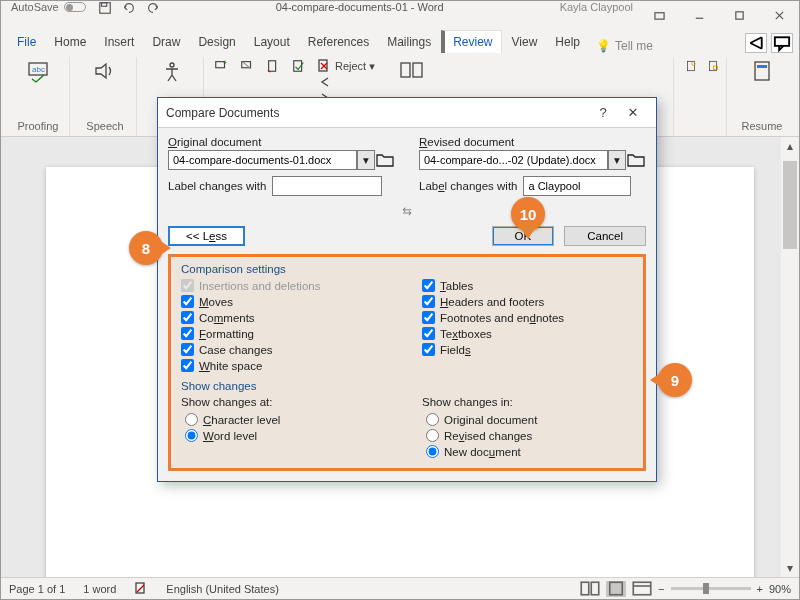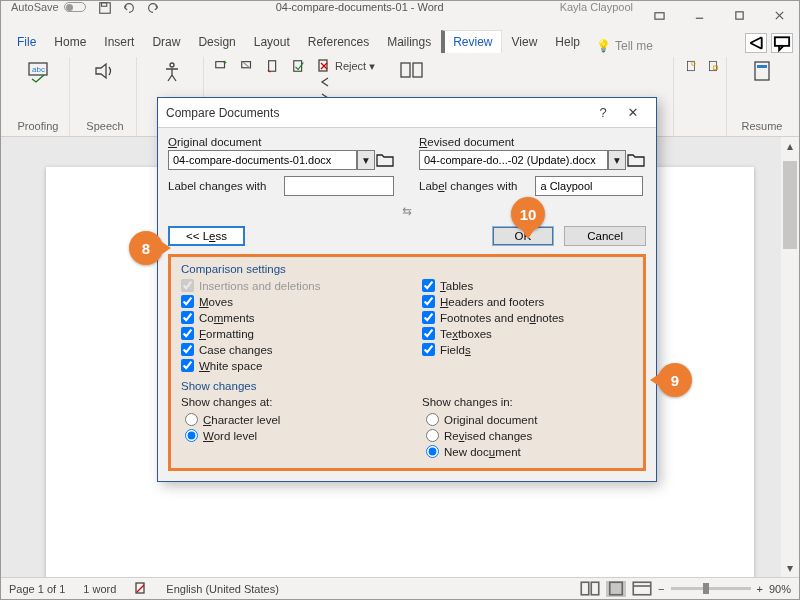--- a/index.html
+++ b/index.html
@@ -58,21 +58,21 @@
 .dtitle .help, .dtitle .close { width: 30px; text-align: center; font-size: 13px; color: #444; }
 .dbody { padding: 8px 10px 10px 10px; font-size: 11.5px; color: #222; }
 .tworow { display: flex; gap: 24px; }
 .col { flex: 1; }
 .ul { text-decoration: underline; }
 .lab { margin-bottom: 2px; display: block; }
 .combo { display: flex; align-items: center; }
 .combo input { flex: 1; border: 1px solid #7a7a7a; height: 20px; padding: 0 4px; font-size: 11px; background: #fff; }
 .combo .dd { width: 18px; height: 20px; border: 1px solid #7a7a7a; background: #e6e6e6; display: flex; align-items: center; justify-content: center; }
 .folder { width: 20px; height: 18px; }
-.row { display: flex; align-items: center; gap: 18px; margin-top: 6px; }
+.row { display: flex; align-items: center; gap: 6px; margin-top: 6px; }
 .row input[type=text] { border: 1px solid #7a7a7a; height: 20px; padding: 0 4px; font-size: 11px; background: #fff; }
 .swap { text-align: center; margin: 8px 0; color: #888; }
 .btnrow { display: flex; align-items: center; margin-top: 2px; }
 .lessbtn { border: 2px solid #2b7cd3; background: #fff; padding: 2px 16px; font-size: 11.5px; }
 .pushbtn { background: #e1e1e1; border: 1px solid #adadad; padding: 3px 22px; font-size: 11.5px; }
 .pushbtn.default { box-shadow: inset 0 0 0 1px #2b7cd3; }
 
 .section { background: #ede4dc; border: 3px solid #ed7d31; padding: 6px 10px 10px 10px; margin-top: 8px; }
 .sectitle { color: #1a4e8a; font-size: 11.5px; margin-bottom: 4px; }
 .chkgrid { display: flex; gap: 30px; }

